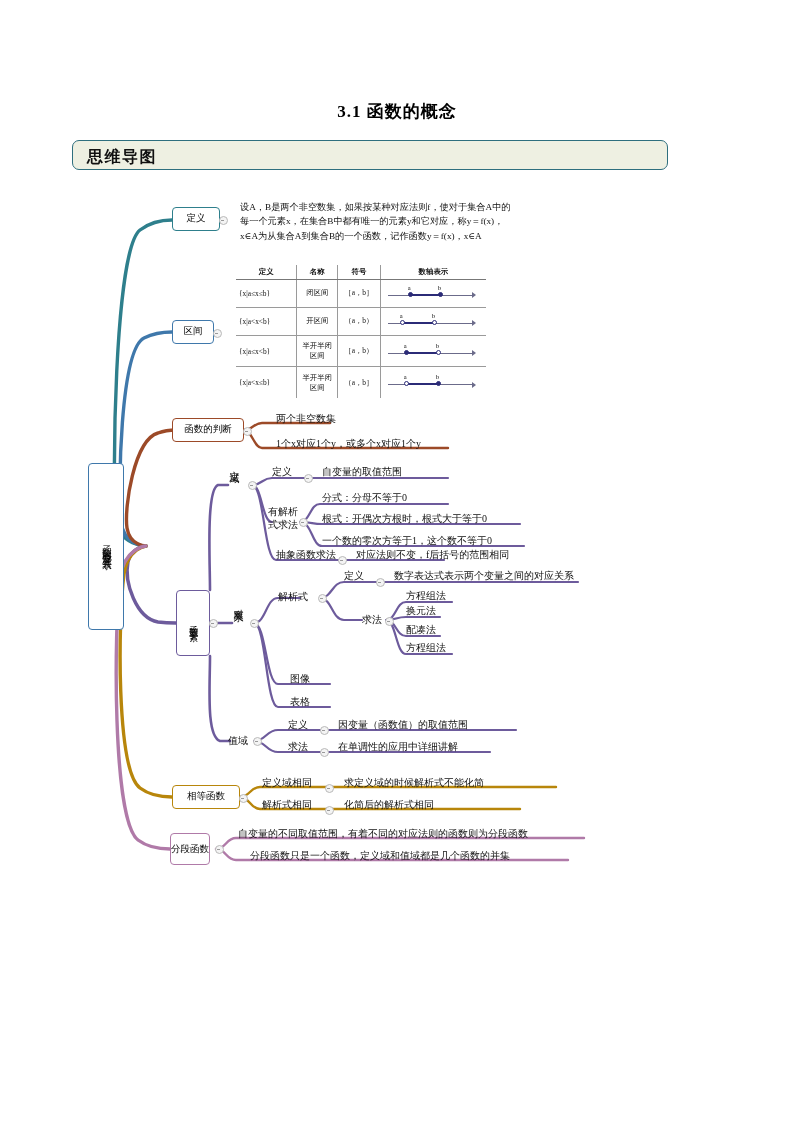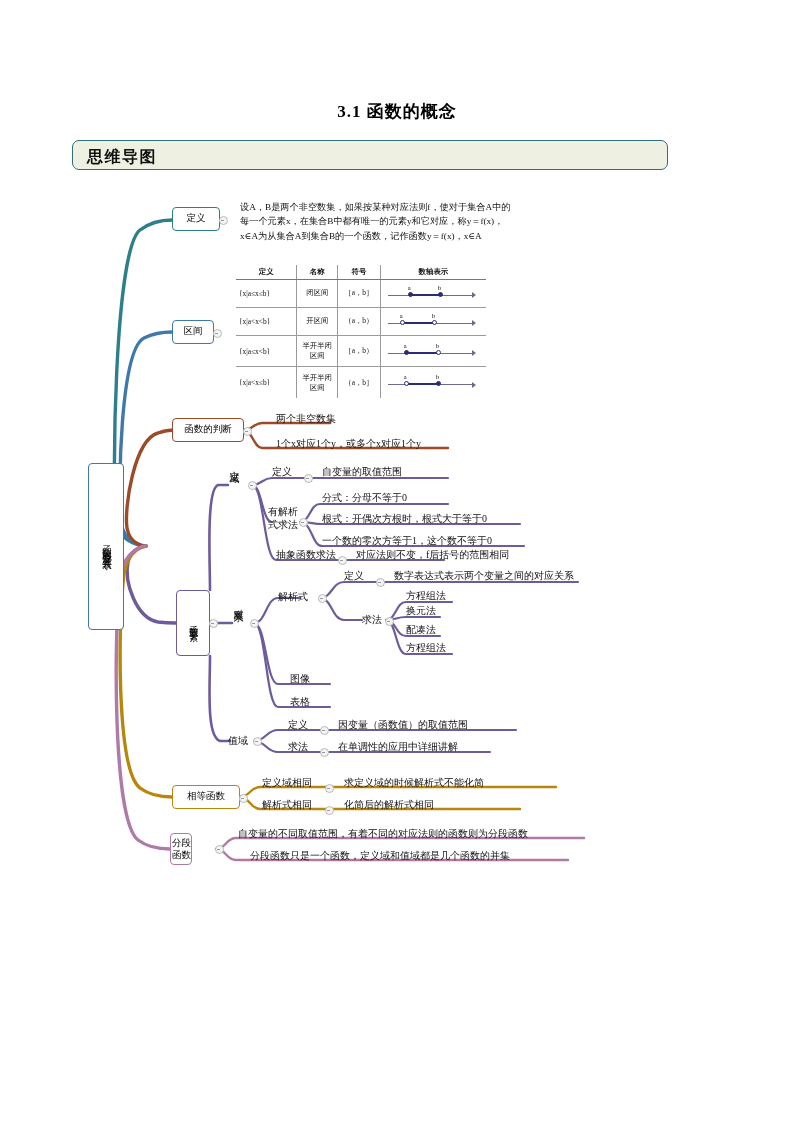--- a/index.html
+++ b/index.html
@@ -340,21 +340,21 @@
     <div class="knob" style="left:239px;top:604px;"></div>
 
     <div class="lbl" style="left:262px;top:586px;">定义域相同</div>
     <div class="knob" style="left:325px;top:594px;"></div>
     <div class="lbl" style="left:344px;top:586px;">求定义域的时候解析式不能化简</div>
 
     <div class="lbl" style="left:262px;top:608px;">解析式相同</div>
     <div class="knob" style="left:325px;top:616px;"></div>
     <div class="lbl" style="left:344px;top:608px;">化简后的解析式相同</div>
 
-    <div class="node n-pink" style="left:170px;top:643px;width:22px;height:32px;white-space:normal;line-height:1.3;text-align:right;">
+    <div class="node n-pink" style="left:170px;top:643px;width:40px;height:32px;white-space:normal;line-height:1.3;text-align:right;">
       <span>分段函数</span>
     </div>
     <div class="knob" style="left:215px;top:655px;"></div>
 
     <div class="lbl" style="left:238px;top:637px;">自变量的不同取值范围，有着不同的对应法则的函数则为分段函数</div>
     <div class="lbl" style="left:250px;top:659px;">分段函数只是一个函数，定义域和值域都是几个函数的并集</div>
 
   </div>
 </div>
 

